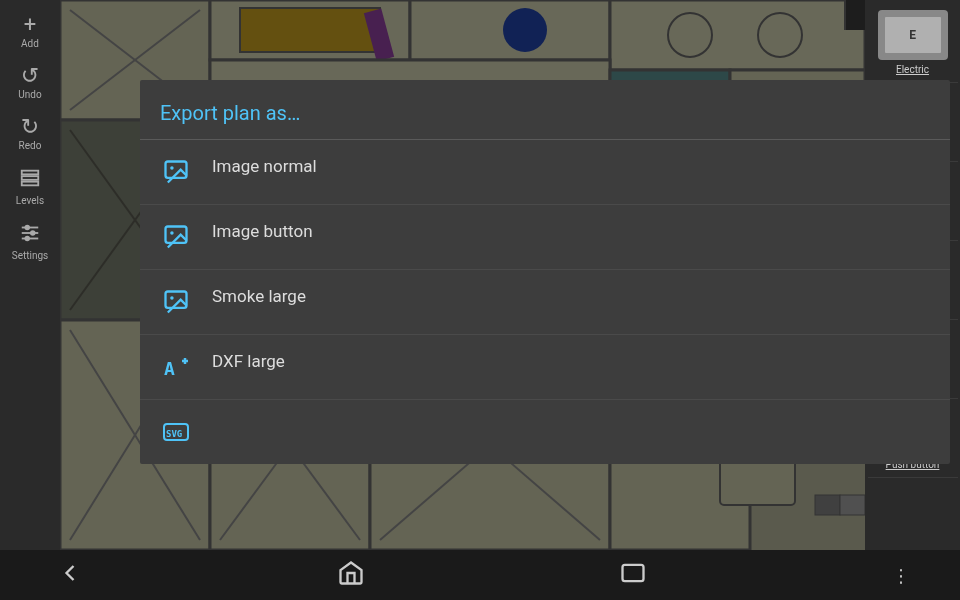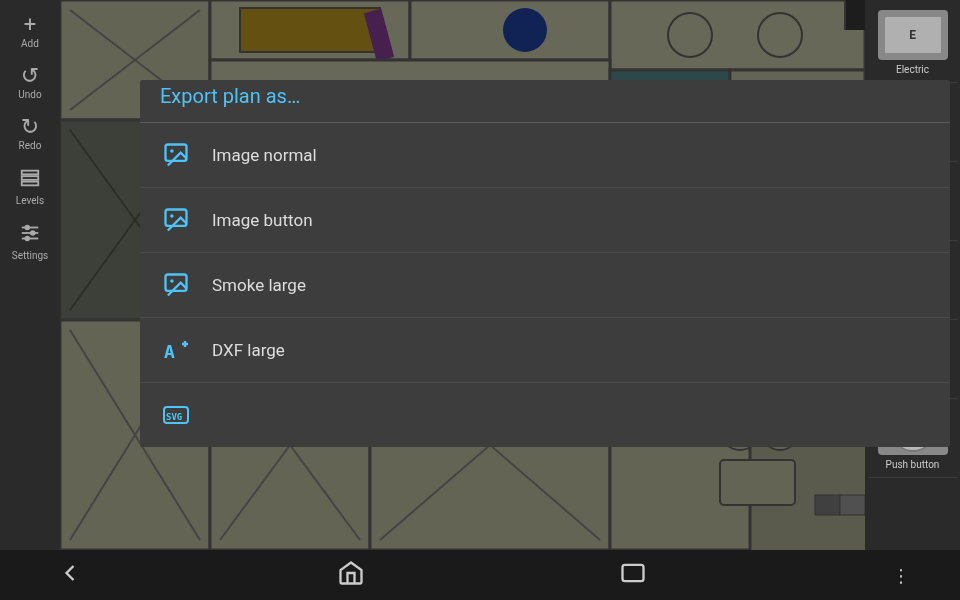--- a/index.html
+++ b/index.html
@@ -92,20 +92,21 @@
       border-radius: 4px;
       margin-bottom: 4px;
       position: relative;
     }
 
     .right-item-label {
       color: #cccccc;
       font-size: 10px;
       text-align: center;
       line-height: 1.2;
+      text-decoration: underline;
     }
 
     
     #bottom-bar {
       position: absolute;
       bottom: 0;
       left: 0;
       right: 0;
       height: 50px;
       background: #1a1a1a;
@@ -146,30 +147,30 @@
       top: 80px;
       left: 140px;
       right: 10px;
       background: #3d3d3d;
       z-index: 11;
       border-radius: 2px;
       overflow: hidden;
     }
 
     #dialog-title {
-      padding: 4px 20px 14px;
+      padding: 21px 20px 14px;
       color: #4fc3f7;
       font-size: 20px;
       border-bottom: 1px solid #5a5a5a;
       font-weight: 400;
     }
 
     .dialog-item {
       display: flex;
-      align-items: center;
+      align-items: flex-start;
       padding: 16px 20px;
       cursor: pointer;
       border-bottom: 1px solid #4a4a4a;
     }
     .dialog-item:last-child { border-bottom: none; gap: 42px; }
 
     .dialog-item-icon {
       width: 32px;
       height: 32px;
       margin-right: 20px;

